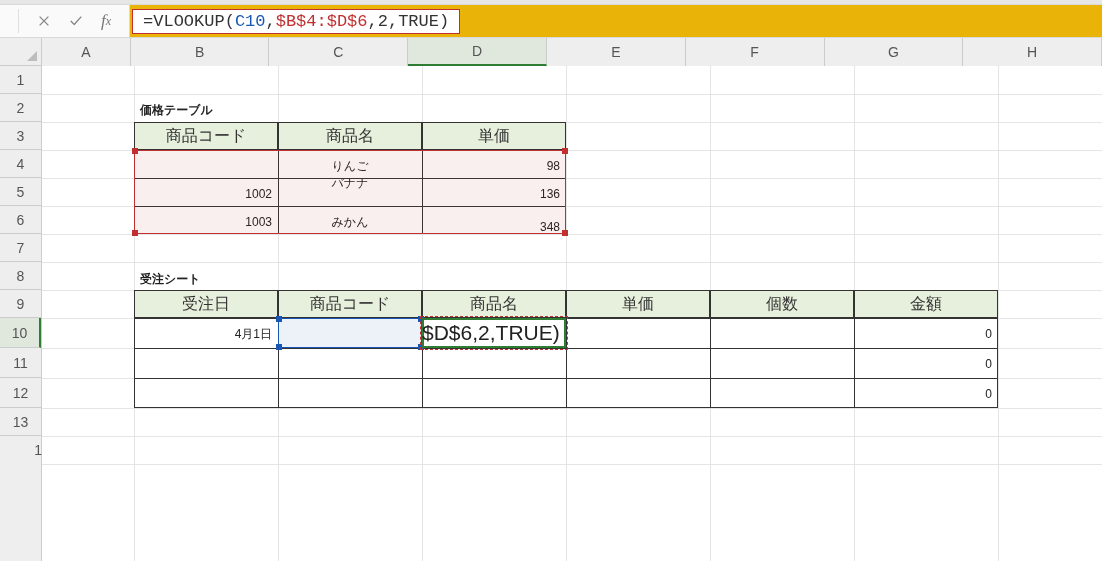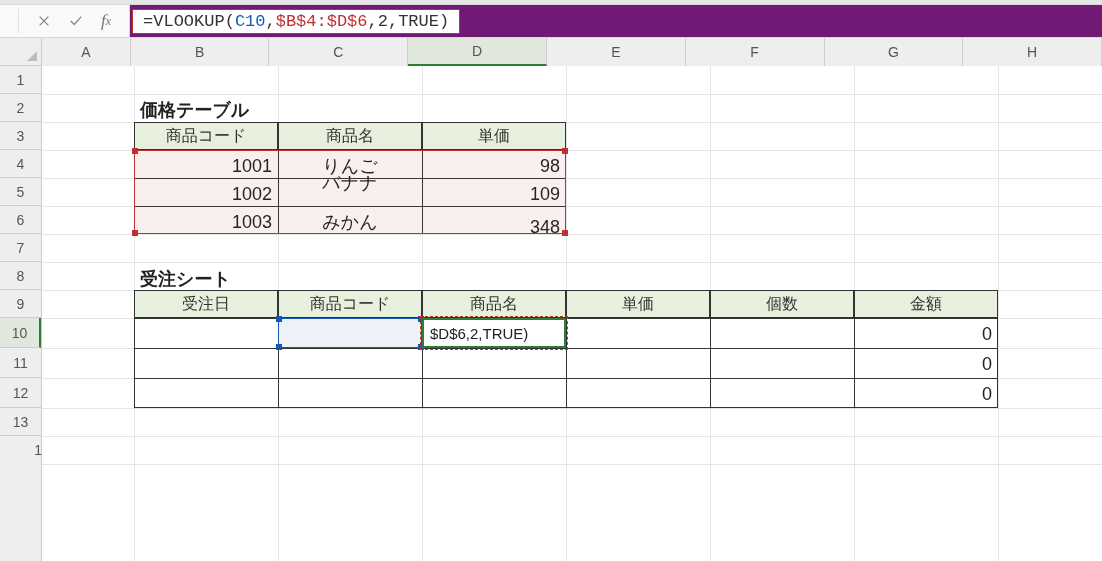--- a/index.html
+++ b/index.html
@@ -45,21 +45,21 @@
     background: #fafafa;
   }
   .fb-btns svg { width: 14px; height: 14px; }
   .fb-icon { color: #888; display:flex; align-items:center; }
   .divider-v { width:1px; align-self: stretch; background:#e0e0e0; margin:4px 0;}
   .formula-entry {
     flex: 1;
     display: flex;
     align-items: center;
     padding: 0 2px;
-    background: #701a75;
+    background: #eab308;
     position: relative;
   }
   .formula-box {
     border: 1px solid #c03030;
     padding: 2px 10px;
     font-size: 17px;
     font-family: Consolas, "Courier New", monospace;
     background: #fff;
   }
   .tok-fn { color: #333; }
@@ -121,21 +121,21 @@
     background: #fff;
   }
   .gridlines-v, .gridlines-h { position:absolute; inset:0; }
   .gv { position:absolute; top:0; bottom:0; width:1px; background:#e5e5e5; }
   .gh { position:absolute; left:0; right:0; height:1px; background:#e5e5e5; }
 
   .cell {
     position:absolute;
     display:flex; align-items:center;
     padding: 16px 6px;
-    font-size:18px;
+    font-size:12px;
     color:#222;
     overflow:hidden;
     white-space:nowrap;
   }
   .cell.right { justify-content:flex-end; }
   .cell.center { justify-content:center; }
   .cell.bold { font-weight:bold; }
 
   .hdr-green {
     background:#e7f0dc;
@@ -257,26 +257,25 @@
           <div class="gh" style="top: 282px;"></div>
           <div class="gh" style="top: 312px;"></div>
           <div class="gh" style="top: 342px;"></div>
           <div class="gh" style="top: 370px;"></div>
           <div class="gh" style="top: 398px;"></div>
         </div>
     <div class="cell bold" style="left: 92px; top: 28px; width: 288px; height: 28px;">価格テーブル</div>
         <div class="hdr-green" style="left: 92px; top: 56px; width: 144px; height: 28px;">商品コード</div>
         <div class="hdr-green" style="left: 236px; top: 56px; width: 144px; height: 28px;">商品名</div>
         <div class="hdr-green" style="left: 380px; top: 56px; width: 144px; height: 28px;">単価</div>
-        <div class="cell right" style="left: 92px; top: 84px; width: 144px; height: 28px;">1001</div>
         <div class="cell center" style="left: 236px; top: 84px; width: 144px; height: 28px;">りんご</div>
         <div class="cell right" style="left: 380px; top: 84px; width: 144px; height: 28px;">98</div>
         <div class="cell right" style="left: 92px; top: 112px; width: 144px; height: 28px;">1002</div>
         <div class="cell center" style="left: 236px; top: 101px; width: 144px; height: 28px;">バナナ</div>
-        <div class="cell right" style="left: 380px; top: 112px; width: 144px; height: 28px;">109</div>
+        <div class="cell right" style="left: 380px; top: 112px; width: 144px; height: 28px;">136</div>
         <div class="cell right" style="left: 92px; top: 140px; width: 144px; height: 28px;">1003</div>
         <div class="cell center" style="left: 236px; top: 140px; width: 144px; height: 28px;">みかん</div>
         <div class="cell right" style="left: 380px; top: 140px; width: 144px; height: 42px;">348</div>
         <div class="tbl-border" style="left: 92px; top: 84px; width: 432px; height: 84px;"></div>
         <div class="line-h" style="left: 92px; top: 112px; width: 432px;"></div>
         <div class="line-h" style="left: 92px; top: 140px; width: 432px;"></div>
         <div class="line-v" style="left: 236px; top: 84px; height: 84px;"></div>
         <div class="line-v" style="left: 380px; top: 84px; height: 84px;"></div>
         <div class="hl-red-range" style="left: 92px; top: 84px; width: 432px; height: 84px;">
           <div class="hnd" style="top: -3px; left: -3px;"></div>
@@ -292,20 +291,21 @@
         <div class="hdr-green" style="left: 812px; top: 224px; width: 144px; height: 28px;">金額</div>
         <div class="hdr-green" style="left: 668px; top: 224px; width: 144px; height: 28px;">個数</div>
         <div class="tbl-border" style="left: 92px; top: 252px; width: 864px; height: 90px;"></div>
         <div class="line-h" style="left: 92px; top: 282px; width: 864px;"></div>
         <div class="line-h" style="left: 92px; top: 312px; width: 864px;"></div>
         <div class="line-v" style="left: 236px; top: 252px; height: 90px;"></div>
         <div class="line-v" style="left: 380px; top: 252px; height: 90px;"></div>
         <div class="line-v" style="left: 524px; top: 252px; height: 90px;"></div>
         <div class="line-v" style="left: 668px; top: 252px; height: 90px;"></div>
         <div class="line-v" style="left: 812px; top: 252px; height: 90px;"></div>
+        <div class="cell right" style="left: 92px; top: 252px; width: 144px; height: 30px;">4月1日</div>
         <div class="cell right" style="left: 524px; top: 252px; width: 144px; height: 30px;"></div>
         <div class="cell right" style="left: 668px; top: 252px; width: 144px; height: 30px;"></div>
         <div class="cell right" style="left: 812px; top: 252px; width: 144px; height: 30px;">0</div>
         <div class="cell right" style="left: 92px; top: 282px; width: 144px; height: 30px;"></div>
         <div class="cell right" style="left: 236px; top: 282px; width: 144px; height: 30px;"></div>
         <div class="cell " style="left: 380px; top: 282px; width: 144px; height: 30px;"></div>
         <div class="cell right" style="left: 524px; top: 282px; width: 144px; height: 30px;"></div>
         <div class="cell right" style="left: 668px; top: 282px; width: 144px; height: 30px;"></div>
         <div class="cell right" style="left: 812px; top: 282px; width: 144px; height: 30px;">0</div>
         <div class="cell right" style="left: 92px; top: 312px; width: 144px; height: 30px;"></div>
@@ -315,16 +315,16 @@
         <div class="cell right" style="left: 668px; top: 312px; width: 144px; height: 30px;"></div>
         <div class="cell right" style="left: 812px; top: 312px; width: 144px; height: 30px;">0</div>
         <div class="hl-blue-cell" style="left: 236px; top: 252px; width: 144px; height: 30px;">
           <div class="hnd" style="top: -3px; left: -3px;"></div>
           <div class="hnd" style="left: -3px; bottom: -3px;"></div>
           <div class="hnd" style="top: -3px; right: -3px;"></div>
           <div class="hnd" style="bottom: -3px; right: -3px;"></div>
         </div>
         <div class="marching" style="left: 378px; top: 250px; width: 148px; height: 34px;"></div>
         <div class="active-cell" style="left: 380px; top: 252px; width: 144px; height: 30px;"></div>
-        <div class="cell " style="padding: 0px 8px; font-size: 15px; left: 380px; top: 252px; width: 144px; height: 30px;">$D$6,2,TRUE)</div>
+        <div class="cell " style="padding: 0px 0; font-size: 21px; left: 380px; top: 252px; width: 144px; height: 30px;">$D$6,2,TRUE)</div>
       </div>
   </div>
 </div>
 
 </body></html>

